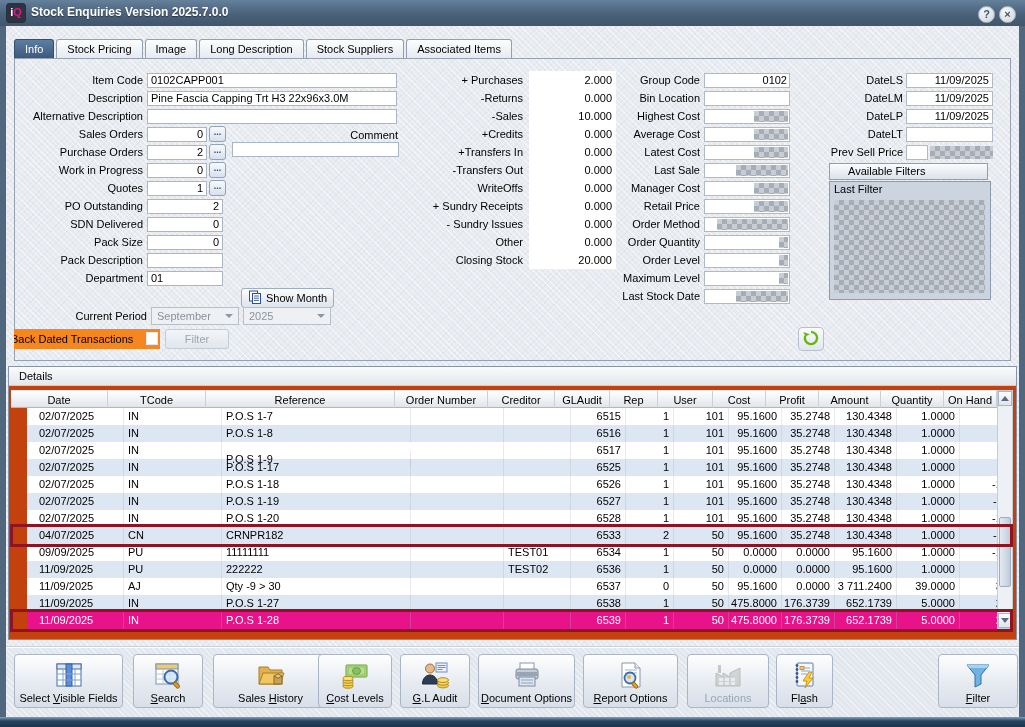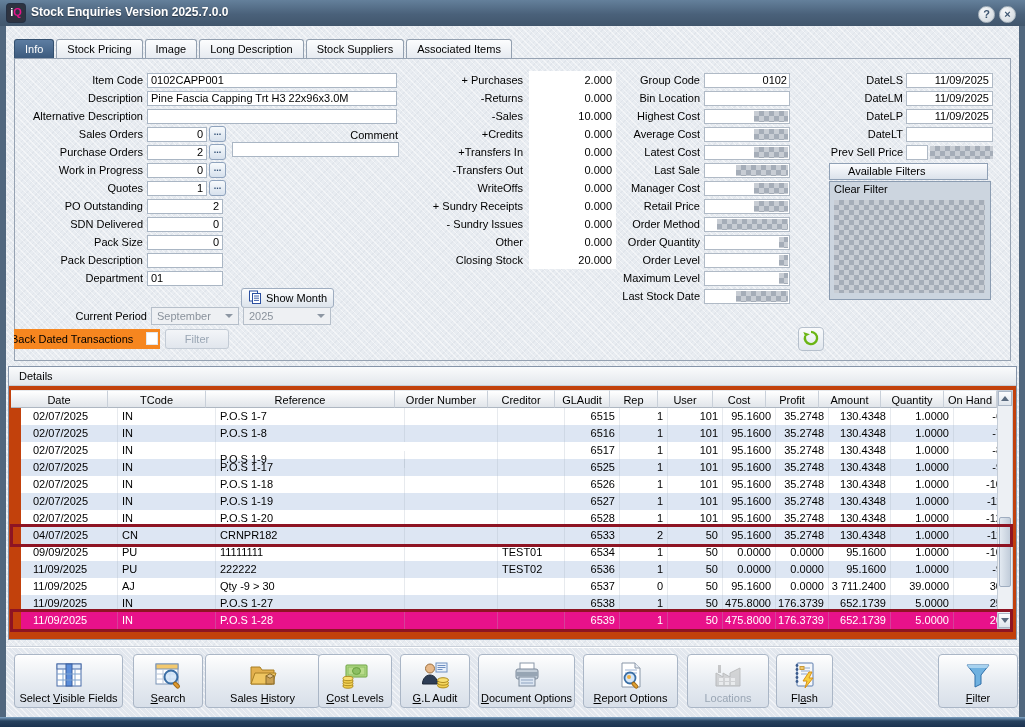--- a/index.html
+++ b/index.html
@@ -82,21 +82,21 @@
   .avf-list{left:814px;top:122px;width:162px;height:119px;background:#ccd5df;border:1px solid #8b9cb1;}
   .avf-item{padding:1px 4px;height:15px;}
   .avf-censor{position:absolute;left:4px;top:18px;width:151px;height:93px;}
   
   .details{left:8px;top:366px;width:1009px;height:274px;border:1px solid #8594a9;background:#c2410c;}
   .d-caption{height:19px;background:linear-gradient(#fafbfc,#e3e7ec);border-bottom:1px solid #c6cdd6;
     padding:3px 0 0 10px;}
   .g-header{position:absolute;left:2px;top:23px;height:18px;display:flex;}
   .g-hcell{border-right:1px solid #c9d0d9;border-bottom:1px solid #aeb7c2;border-top:1px solid #e6eaee;
     background:linear-gradient(#ffffff,#e1e5ea);text-align:center;padding-top:3px;overflow:hidden;white-space:nowrap;}
-  .g-rows{position:absolute;left:12px;top:41px;background:#fff;}
+  .g-rows{position:absolute;left:18px;top:41px;background:#fff;}
   .g-row{display:flex;height:17px;}
   .g-row.alt{background:#dde6f3;}
   .g-row.selected{background:#e8128a;color:#fff;}
   .g-cell{padding-top:2px;border-right:1px solid rgba(170,180,195,.28);overflow:hidden;white-space:nowrap;height:17px;}
   .al{text-align:left;padding-left:4px;}
   .ar{text-align:right;padding-right:4px;}
   .pl12{padding-left:12px;}
   .red-box{position:absolute;border:3px solid #8e1423;z-index:6;pointer-events:none;}
   .scrollbar{position:absolute;left:988px;top:23px;width:16px;height:239px;background:#edf0f4;border:1px solid #c4ccd6;}
   .sb-btn{position:absolute;left:0;width:14px;height:15px;background:linear-gradient(#fdfdfe,#dfe5ec);
@@ -345,21 +345,21 @@
         </div>
         <div class="dt-row">
           <div class="dt-label">Prev Sell Price</div>
           <div class="dt-field" style="width: 22px;"></div>
           <div class="ps-censor pixelated"></div>
         </div>
       </div>
 
     <div class="abs avf-header">Available Filters</div>
     <div class="abs avf-list">
-      <div class="avf-item">Clear Filter</div>
+      <div class="avf-item">Last Filter</div>
       <div class="avf-censor pixelated"></div>
     </div>
 
     <div class="abs showmonth">
       <span><svg width="14" height="14" viewBox="0 0 14 14">
             <rect x="1.5" y="1" width="8" height="10" fill="#fff" stroke="#2b4fa0"></rect>
             <rect x="4.5" y="3.5" width="8" height="10" fill="#fff" stroke="#2b4fa0"></rect>
             <path d="M6 6h5M6 8.2h5M6 10.4h5" stroke="#2b4fa0" stroke-width="0.9"></path>
           </svg></span>
       <span>Show Month</span>
@@ -632,21 +632,21 @@
       <div class="tb-btn abs" style="left: 133px; width: 70px;">
         <span class="tb-icon"><svg viewBox="0 0 32 32">
             <rect x="4" y="5" width="22" height="20" fill="#fff" stroke="#7a93b5"></rect>
             <rect x="4" y="5" width="22" height="5" fill="#f3c96e" stroke="#7a93b5"></rect>
             <path d="M4 15h22M4 20h22M11 10v15M18 10v15" stroke="#b8c6da"></path>
             <circle cx="19" cy="18" r="6.5" fill="#cfe3f7" fill-opacity="0.8" stroke="#3a6ea5" stroke-width="2"></circle>
             <rect x="23.2" y="22.4" width="7" height="3.4" rx="1.6" transform="rotate(45 23.2 22.4)" fill="#e09a2f" stroke="#a06a18"></rect>
           </svg></span>
         <div class="tb-label"><u>S</u>earch</div>
       </div>
-      <div class="tb-btn abs" style="left: 205px; width: 115px;">
+      <div class="tb-btn abs" style="left: 213px; width: 115px;">
         <span class="tb-icon"><svg viewBox="0 0 32 32">
             <path d="M4 8h9l2 3h12v14H4z" fill="#e3b04e" stroke="#a87f24"></path>
             <path d="M4 25l4-11h21l-4 11z" fill="#f0c661" stroke="#a87f24"></path>
             <rect x="19" y="17" width="8" height="8" fill="#caa052" stroke="#8a6a28"></rect>
             <path d="M19 17l4-2.3 4 2.3-4 2.3z" fill="#dfc08a" stroke="#8a6a28"></path>
           </svg></span>
         <div class="tb-label">Sales <u>H</u>istory</div>
       </div>
       <div class="tb-btn abs" style="left: 318px; width: 74px;">
         <span class="tb-icon"><svg viewBox="0 0 32 32">

